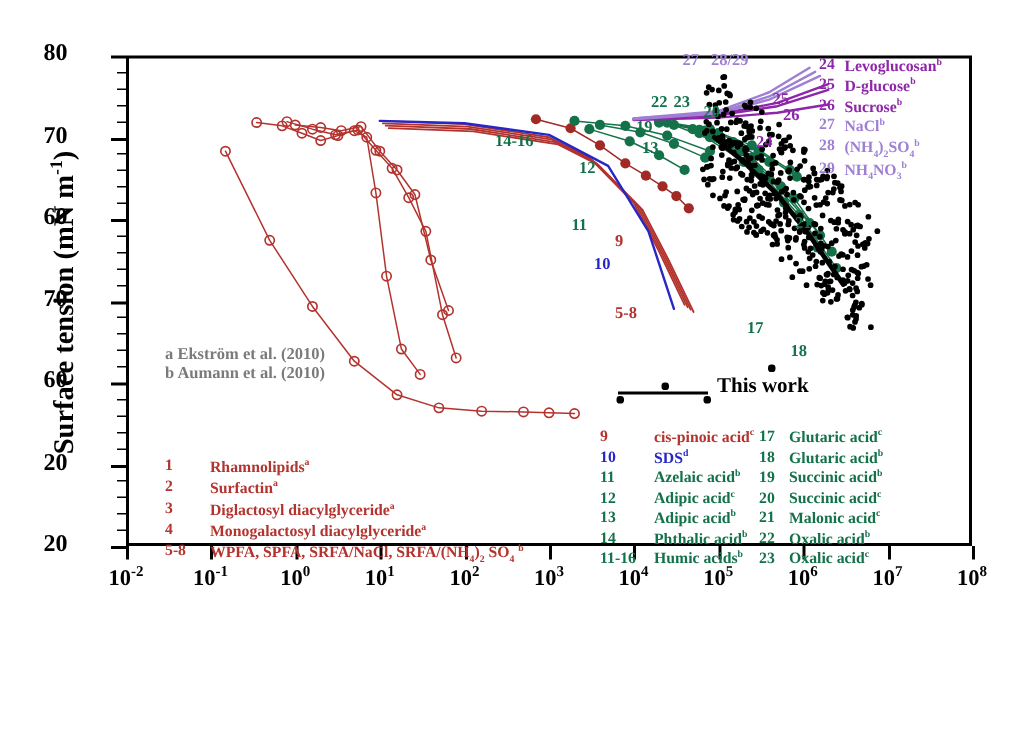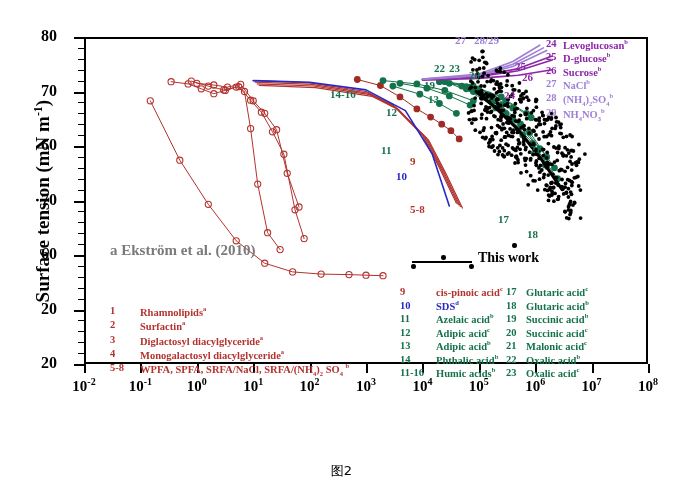--- a/index.html
+++ b/index.html
@@ -6,21 +6,21 @@
   body{width:683px;height:490px;overflow:hidden;
        font-family:"Liberation Serif",serif;color:#000;}
   #fig{position:relative;width:683px;height:490px;}
 
   
   .plotframe{position:absolute;left:84px;top:37px;width:564px;height:327px;
              border:2px solid #000;box-sizing:border-box;background:#fff;}
   .ytick{position:absolute;left:74px;width:10px;height:0;border-top:2px solid #000;}
   .ytickm{position:absolute;left:78px;width:6px;height:0;border-top:1.5px solid #000;}
   .xtick{position:absolute;top:364px;height:9px;width:0;border-left:2px solid #000;}
-  .ylab{position:absolute;right:614px;width:40px;text-align:center;
+  .ylab{position:absolute;right:614px;width:40px;text-align:left;
         font-size:16px;font-weight:bold;line-height:1;}
   .xlab{position:absolute;top:376px;font-size:15px;font-weight:bold;
         transform:translateX(-50%);white-space:nowrap;}
   .xlab sup{font-size:10px;}
 
   .ytitle{position:absolute;left:-122px;top:190px;width:330px;text-align:center;
           transform:rotate(-90deg);font-size:19px;font-weight:bold;white-space:nowrap;}
   .xtitle{position:absolute;left:0;top:420px;width:683px;text-align:center;
           font-size:19px;font-weight:bold;}
   .caption{position:absolute;left:0;top:462px;width:683px;text-align:center;
@@ -29,21 +29,21 @@
   sub{font-size:.62em;vertical-align:sub;}
 
   
   .leg{position:absolute;font-weight:bold;line-height:1.14;white-space:nowrap;}
   .leg-purple{left:546px;top:38px;font-size:10.5px;}
   .leg-purple .row{display:flex;}
   .leg-purple .n{width:17px;}
   .p-dark{color:#8d26a8;}
   .p-light{color:#9f7fd4;}
 
-  .refs{position:absolute;left:110px;top:241px;font-size:15px;
+  .refs{position:absolute;left:110px;top:230px;font-size:11px;
         color:#7a7a7a;font-weight:bold;line-height:1.2;}
 
   .leg-red{position:absolute;left:110px;top:305px;font-size:10.5px;
            color:#b3332e;font-weight:bold;line-height:1.22;}
   .leg-red .row{display:flex;}
   .leg-red .n{width:30px;}
 
   .leg-mid{position:absolute;left:400px;top:285px;font-size:10.5px;
            font-weight:bold;line-height:1.24;}
   .leg-mid .row{display:flex;}
@@ -723,20 +723,21 @@
 
   <div class="twline"></div>
   <div class="twdot" style="left:411px;top:264px"></div>
   <div class="twdot" style="left:441px;top:255px"></div>
   <div class="twdot" style="left:469px;top:264px"></div>
   <div class="twdot" style="left:512px;top:243px"></div>
   <div class="thiswork">This work</div>
 
   <div class="refs" id="refs">
       <div>a Ekström et al. (2010)</div>
+      <div>b Aumann et al. (2010)</div>
     </div>
 
   <div class="leg-red" id="legRed">
       <div class="row">
         <span class="n ">1</span>
         <span class="">Rhamnolipids<sup>a</sup></span>
       </div>
       <div class="row">
         <span class="n ">2</span>
         <span class="">Surfactin<sup>a</sup></span>
@@ -834,14 +835,13 @@
       <div class="row">
         <span class="n p-light">28</span>
         <span class="p-light">(NH<sub>4</sub>)<sub>2</sub>SO<sub>4</sub><sup>b</sup></span>
       </div>
       <div class="row">
         <span class="n p-light">29</span>
         <span class="p-light">NH<sub>4</sub>NO<sub>3</sub><sup>b</sup></span>
       </div>
     </div>
 
-  <div class="caption">图2</div>
 </div>
 
 </body></html>

